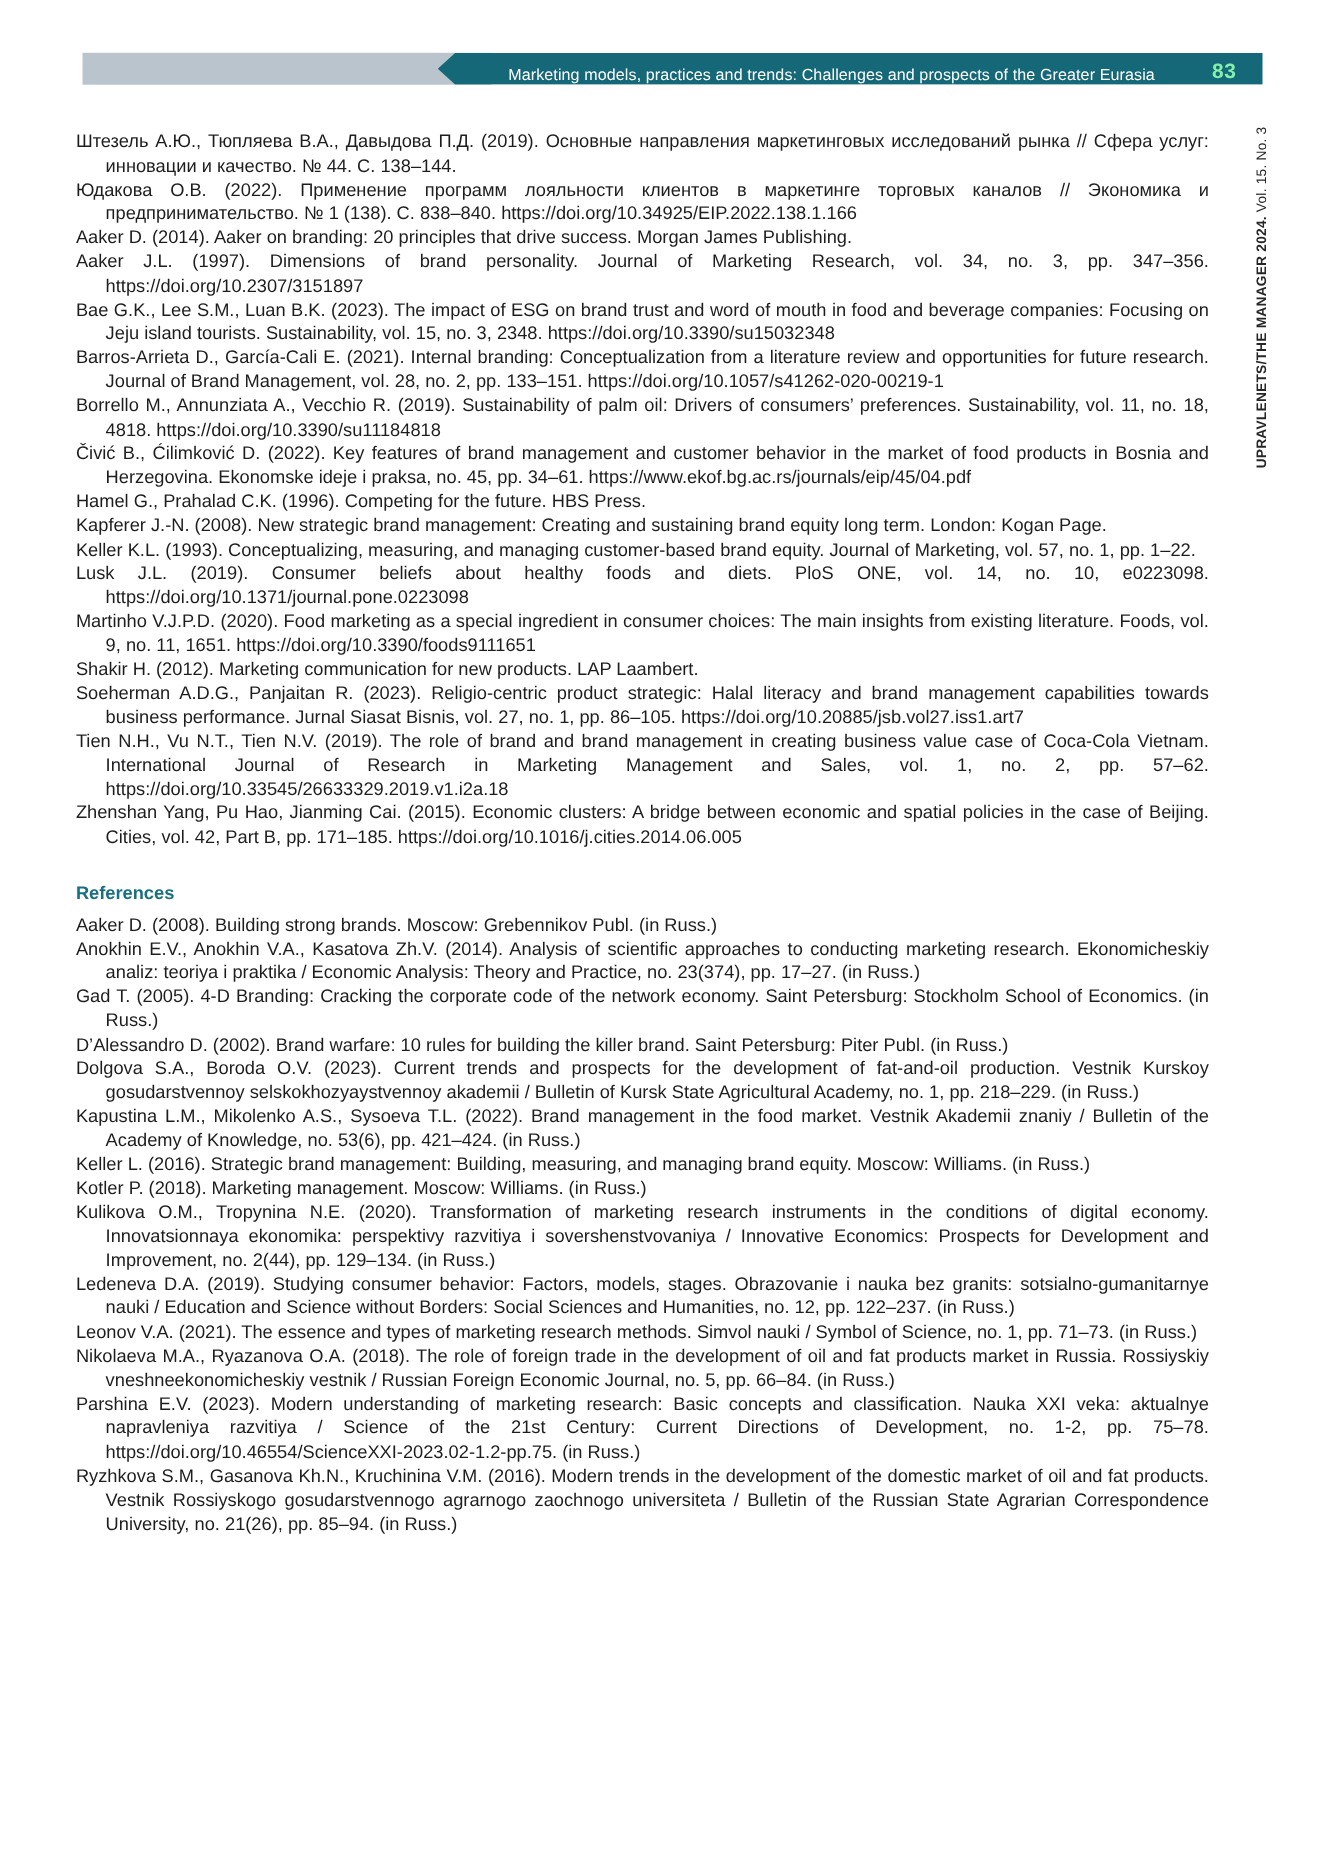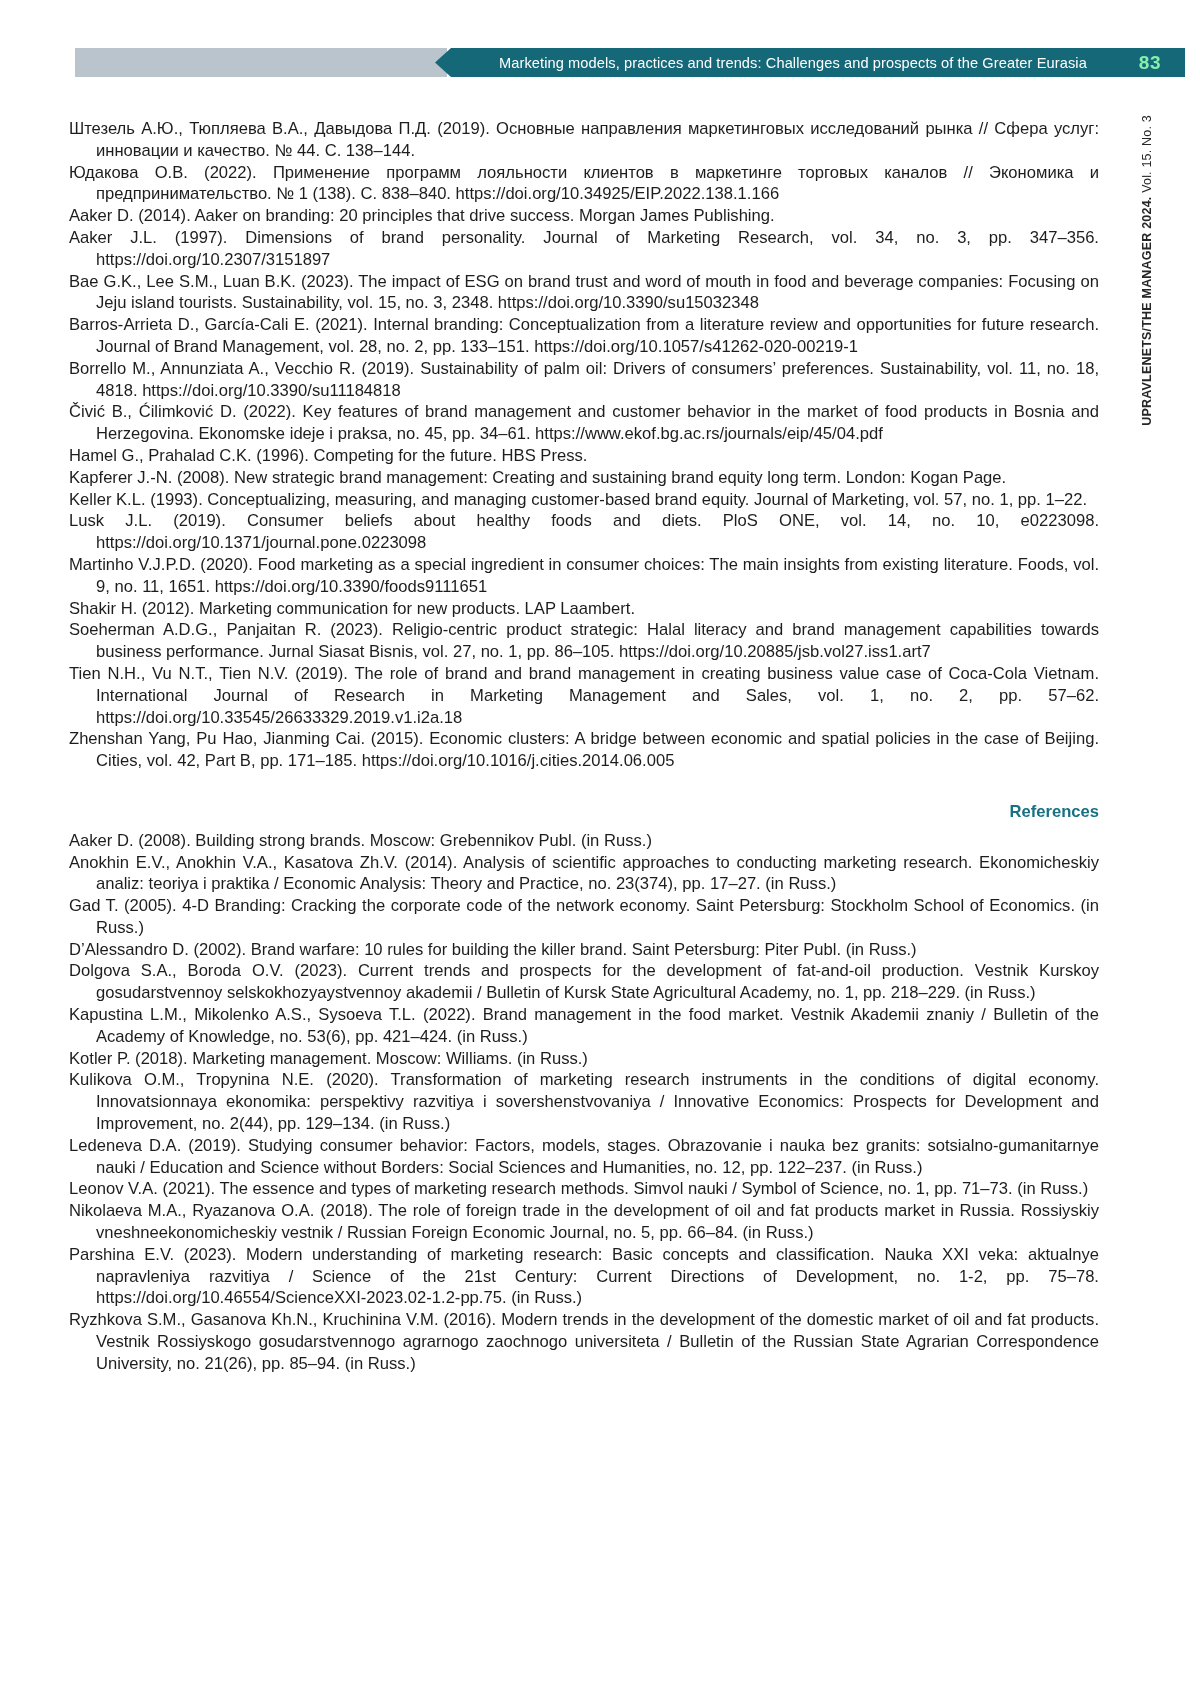--- a/index.html
+++ b/index.html
@@ -16,24 +16,24 @@
     font-family:"Liberation Sans","DejaVu Sans",sans-serif;
     color:var(--ink);
     overflow:hidden;
   }
   
   .rh-gray{
     position:absolute;left:75px;top:48px;width:372px;height:29px;
     background:var(--graybar);
   }
   .rh-teal{
-    position:absolute;left:435px;top:48px;width:750px;height:29px;
+    position:absolute;left:398px;top:48px;width:750px;height:29px;
     background:var(--teal);
     clip-path:polygon(16px 0,100% 0,100% 100%,16px 100%,0 50%);
-    display:flex;align-items:center;
+    display:flex;align-items:flex-end;
   }
   .rh-title{
     flex:1;text-align:center;
     color:#ffffff;font-size:14.6px;letter-spacing:.1px;
     padding-left:24px;white-space:nowrap;
   }
   .rh-page{
     color:#86efac;font-weight:bold;font-size:19px;
     padding:0 24px 0 12px;letter-spacing:.5px;
   }
@@ -51,21 +51,21 @@
   }
   .ref{
     margin:0;
     font-size:16.6px;line-height:21.8px;
     text-align:justify;
     padding-left:27px;text-indent:-27px;
   }
   .ref .it{}
   .ref-heading{
     margin:29px 0 7px 0;
-    text-align:right;
+    text-align:left;
     color:var(--teal-heading);
     font-size:16.6px;font-weight:bold;line-height:21.8px;
   }
 </style>
 </head>
 <body>
 
 <div class="page">
 
   <header>
@@ -99,20 +99,21 @@
         <p class="ref"><span>Zhenshan Yang, Pu Hao, Jianming Cai. (2015). Economic clusters: A bridge between economic and spatial policies in the case of Beijing. </span><span class="it">Cities,</span><span> vol. 42, Part B, pp. 171–185. https://doi.org/10.1016/j.cities.2014.06.005</span></p>
       </section>
     <h2 class="ref-heading">References</h2>
     <section id="list-references" class="ref-list">
         <p class="ref"><span>Aaker D. (2008). </span><span class="it">Building strong brands</span><span>. Moscow: Grebennikov Publ. (in Russ.)</span></p>
         <p class="ref"><span>Anokhin E.V., Anokhin V.A., Kasatova Zh.V. (2014). Analysis of scientific approaches to conducting marketing research. </span><span class="it">Ekonomicheskiy analiz: teoriya i praktika / Economic Analysis: Theory and Practice,</span><span> no. 23(374), pp. 17–27. (in Russ.)</span></p>
         <p class="ref"><span>Gad T. (2005). </span><span class="it">4-D Branding: Cracking the corporate code of the network economy</span><span>. Saint Petersburg: Stockholm School of Economics. (in Russ.)</span></p>
         <p class="ref"><span>D’Alessandro D. (2002). </span><span class="it">Brand warfare: 10 rules for building the killer brand</span><span>. Saint Petersburg: Piter Publ. (in Russ.)</span></p>
         <p class="ref"><span>Dolgova S.A., Boroda O.V. (2023). Current trends and prospects for the development of fat-and-oil production. </span><span class="it">Vestnik Kurskoy gosudarstvennoy selskokhozyaystvennoy akademii / Bulletin of Kursk State Agricultural Academy,</span><span> no. 1, pp. 218–229. (in Russ.)</span></p>
         <p class="ref"><span>Kapustina L.M., Mikolenko A.S., Sysoeva T.L. (2022). Brand management in the food market. </span><span class="it">Vestnik Akademii znaniy / Bulletin of the Academy of Knowledge,</span><span> no. 53(6), pp. 421–424. (in Russ.)</span></p>
+        <p class="ref"><span>Keller L. (2016). </span><span class="it">Strategic brand management: Building, measuring, and managing brand equity</span><span>. Moscow: Williams. (in Russ.)</span></p>
         <p class="ref"><span>Kotler P. (2018). </span><span class="it">Marketing management</span><span>. Moscow: Williams. (in Russ.)</span></p>
         <p class="ref"><span>Kulikova O.M., Tropynina N.E. (2020). Transformation of marketing research instruments in the conditions of digital economy. </span><span class="it">Innovatsionnaya ekonomika: perspektivy razvitiya i sovershenstvovaniya / Innovative Economics: Prospects for Development and Improvement,</span><span> no. 2(44), pp. 129–134. (in Russ.)</span></p>
         <p class="ref"><span>Ledeneva D.A. (2019). Studying consumer behavior: Factors, models, stages. </span><span class="it">Obrazovanie i nauka bez granits: sotsialno-gumanitarnye nauki / Education and Science without Borders: Social Sciences and Humanities,</span><span> no. 12, pp. 122–237. (in Russ.)</span></p>
         <p class="ref"><span>Leonov V.A. (2021). The essence and types of marketing research methods. </span><span class="it">Simvol nauki / Symbol of Science,</span><span> no. 1, pp. 71–73. (in Russ.)</span></p>
         <p class="ref"><span>Nikolaeva M.A., Ryazanova O.A. (2018). The role of foreign trade in the development of oil and fat products market in Russia. </span><span class="it">Rossiyskiy vneshneekonomicheskiy vestnik / Russian Foreign Economic Journal,</span><span> no. 5, pp. 66–84. (in Russ.)</span></p>
         <p class="ref"><span>Parshina E.V. (2023). Modern understanding of marketing research: Basic concepts and classification. </span><span class="it">Nauka XXI veka: aktualnye napravleniya razvitiya / Science of the 21st Century: Current Directions of Development,</span><span> no. 1-2, pp. 75–78. https://doi.org/10.46554/ScienceXXI-2023.02-1.2-pp.75. (in Russ.)</span></p>
         <p class="ref"><span>Ryzhkova S.M., Gasanova Kh.N., Kruchinina V.M. (2016). Modern trends in the development of the domestic market of oil and fat products. </span><span class="it">Vestnik Rossiyskogo gosudarstvennogo agrarnogo zaochnogo universiteta / Bulletin of the Russian State Agrarian Correspondence University,</span><span> no. 21(26), pp. 85–94. (in Russ.)</span></p>
       </section>
   </main>
 

